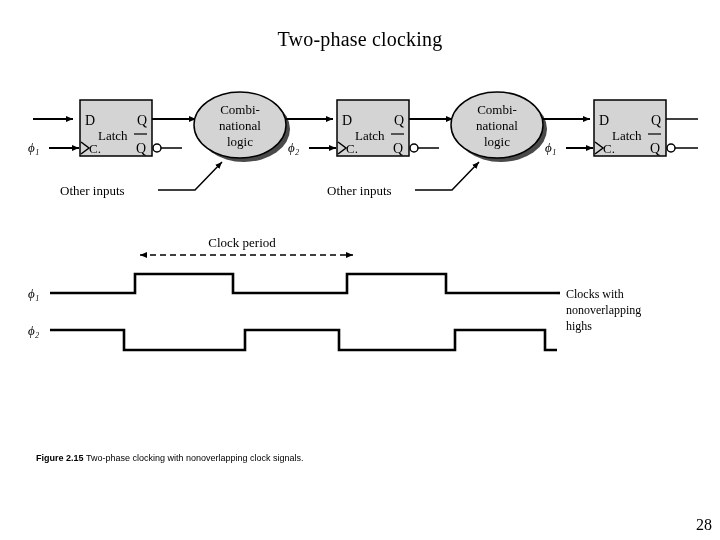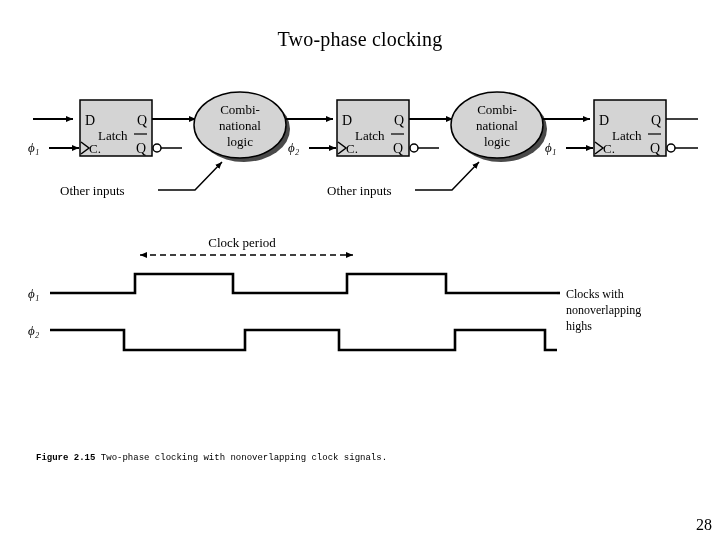--- a/index.html
+++ b/index.html
@@ -46,21 +46,21 @@
     left: 0; top: 0;
     width: 720px;
     height: 290px;
     display: block;
   }
   #caption {
     position: absolute;
     left: 36px;
     top: 452px;
     width: 640px;
-    font-family: Liberation Mono, monospace;
+    font-family: Liberation Sans, sans-serif;
     font-size: 9px;
     color: #000000;
     line-height: 12px;
     white-space: nowrap;
   }
   #caption .cap-label {
     font-weight: bold;
   }
   #caption .cap-text {
     font-weight: normal;

